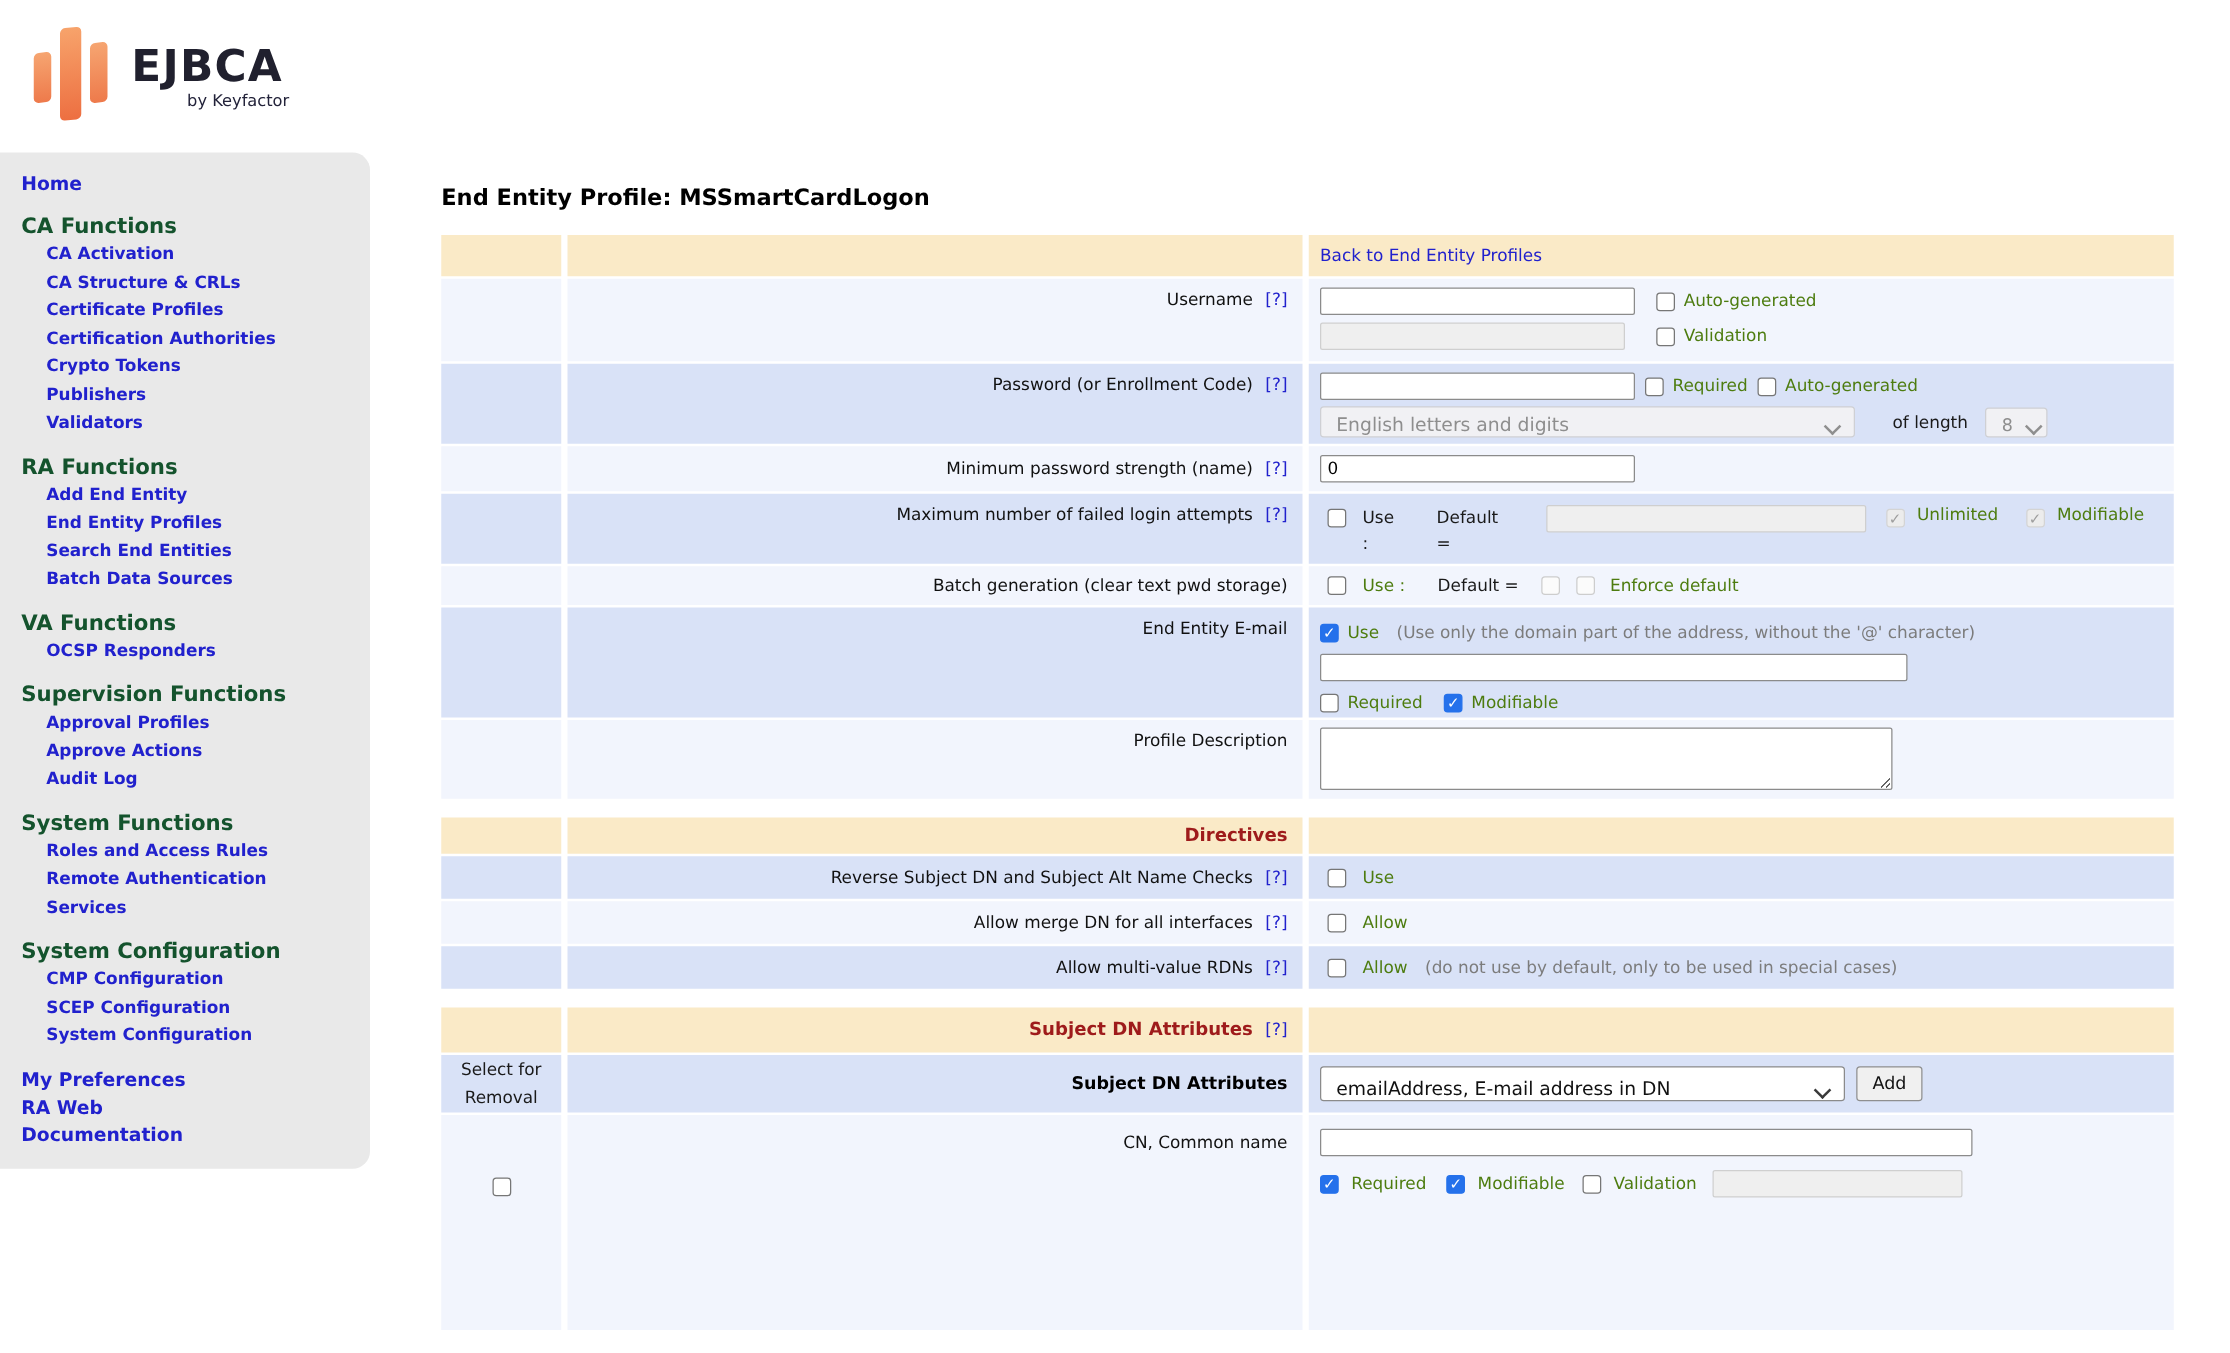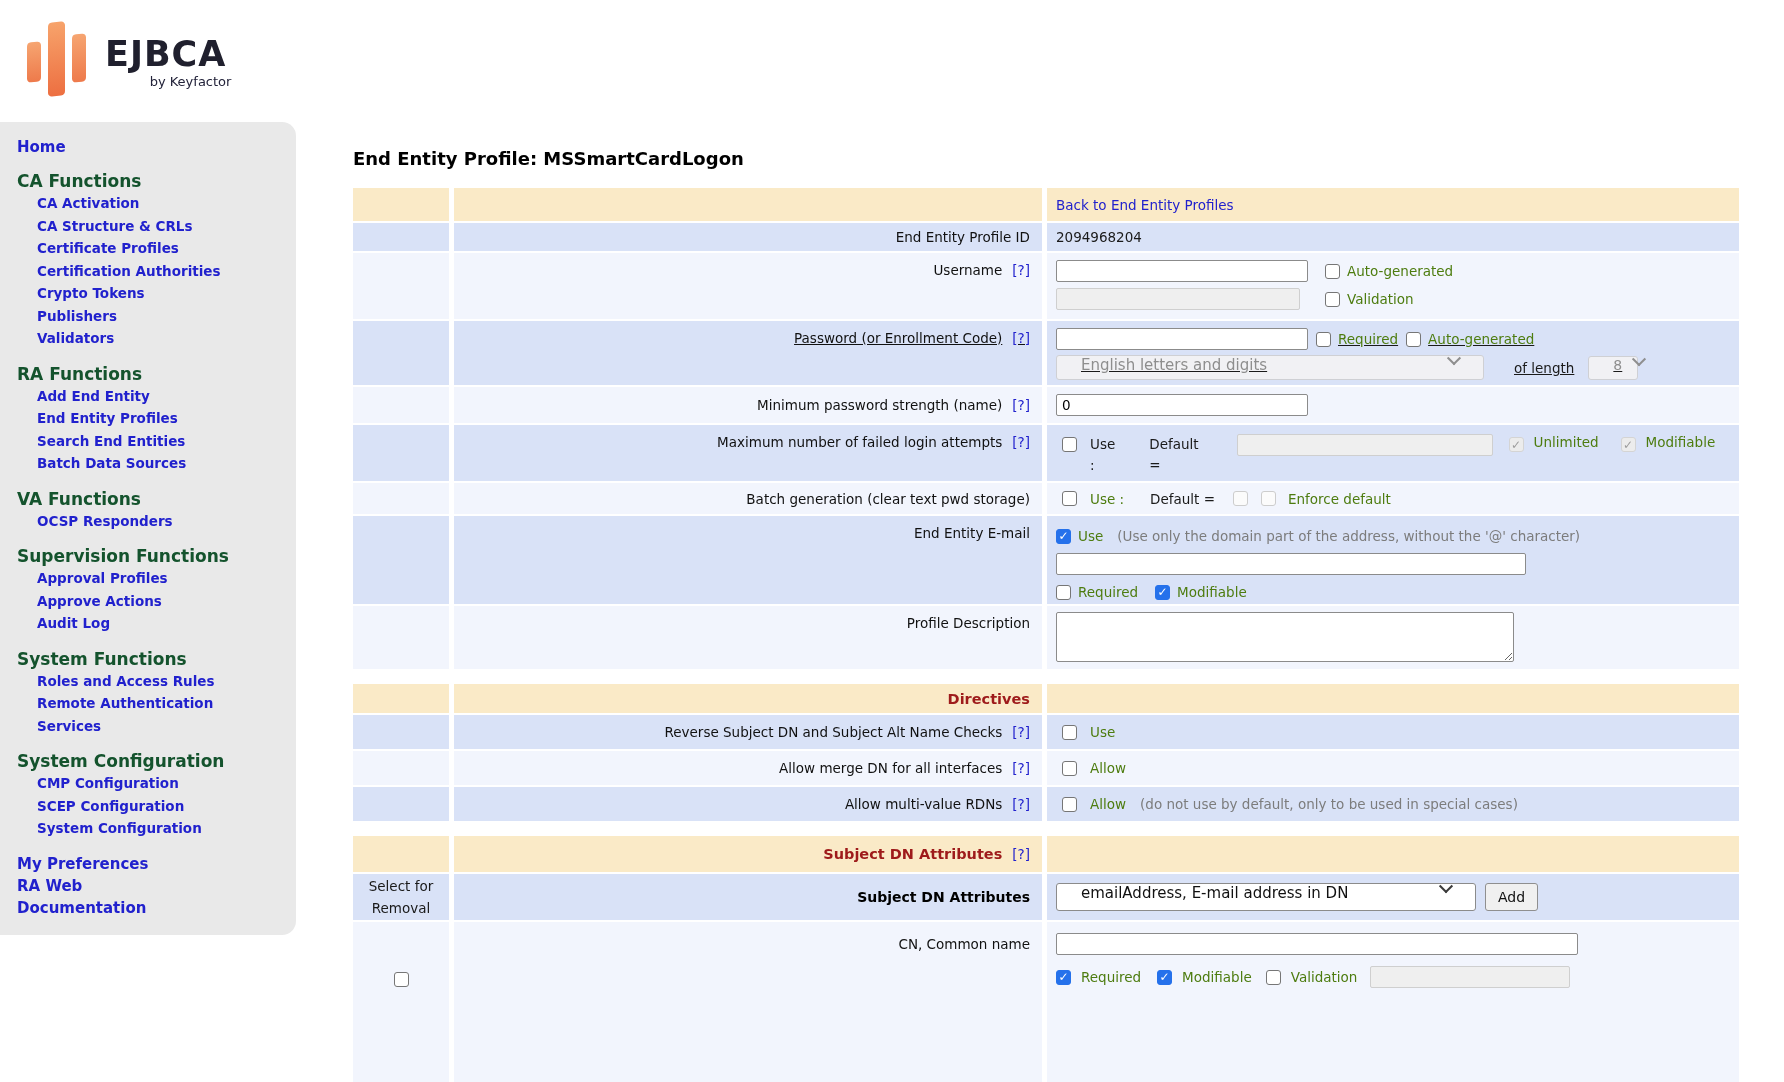--- a/index.html
+++ b/index.html
@@ -50,21 +50,21 @@
   .q{color:#2121cd;margin-left:10px;font-size:13.5px;text-decoration:none;}
   .redhdr{color:#9e1b1b;font-weight:bold;font-size:14.5px;}
   .boldlbl{font-weight:bold;font-size:14px;color:#000;}
   .note{color:#7c7c7c;font-size:13.5px;margin-left:14px;}
   .line{display:flex;align-items:center;min-height:24px;}
   .line+.line{margin-top:4px;}
   
   .r-h1 td{height:33px;vertical-align:middle;}
   .r-id td{height:28px;}
   .r-user td{height:66px;}
-  .r-pass td{height:64px;text-decoration:underline;}
+  .r-pass td{height:64px;}
   .r-min td{height:36px;}
   .r-max td{height:56px;}
   .r-batch td{height:31px;}
   .r-email td{height:86px;}
   .r-desc td{height:63px;}
   .d-h td{height:29px;vertical-align:middle;}
   .d-r td{height:34px;}
   .s-hd td{height:36px;vertical-align:middle;}
   .s-r1 td{height:46px;}
   .s-r2 td{height:172px;vertical-align:top;}
@@ -84,23 +84,23 @@
   .w200{width:200px;height:24px;}
   .cb{display:inline-flex;align-items:center;justify-content:center;flex:none;
       width:15px;height:15px;border:1px solid #767676;border-radius:3px;background:#fff;
       box-sizing:border-box;position:relative;cursor:pointer;}
   .cb.checked{background:#2571eb;border-color:#2571eb;}
   .cb.checked::after{content:"✓";color:#fff;font-size:12px;font-weight:bold;line-height:1;}
   .cb.dis{border-color:#cdcdcd;background:#fbfbfb;cursor:default;}
   .cb.dis.checked{background:#ececec;border-color:#d4d4d4;}
   .cb.dis.checked::after{color:#9d9d9d;}
   .cbl{font-size:13.5px;margin-left:7px;color:#4d7c0f;}
-  .sel{display:inline-flex;align-items:flex-start;justify-content:space-between;
+  .sel{display:inline-flex;align-items:flex-end;justify-content:space-between;
        border:1px solid #8b8b8b;border-radius:3px;background:#fff;
-       padding:0 24px;height:28px;font-size:15px;color:#111;box-sizing:border-box;cursor:pointer;}
+       padding:0 12px;height:28px;font-size:15px;color:#111;box-sizing:border-box;cursor:pointer;}
   .sel.dis{background:#f1f1f4;border-color:#cfd0d4;color:#8e8e8e;cursor:default;}
   .chev{width:8px;height:8px;border-right:2px solid #3a3a3a;border-bottom:2px solid #3a3a3a;
         transform:rotate(45deg) translate(-2px,-2px);flex:none;margin-left:12px;}
   .sel.dis .chev{border-color:#8f8f8f;}
   .sel-charset{width:428px;height:25px;}
   .sel-len{width:50px;height:24px;font-size:14px;}
   .sel-dn{width:420px;height:28px;}
   .btn{height:28px;padding:0 12px;font-family:inherit;font-size:14px;color:#111;
        background:#f0f0f0;border:1px solid #8f8f8f;border-radius:3px;cursor:pointer;}
   .stack{display:inline-flex;flex-direction:column;line-height:21px;font-size:13.5px;}
@@ -165,25 +165,20 @@
         <col class="c1">
         <col class="c2">
         <col class="c3">
       </colgroup>
     <tbody>
         <tr class="hrow r-h1">
       <td></td>
           <td></td>
       <td class="val"><a class="lnk">Back to End Entity Profiles</a></td>
     </tr>
-    <tr class="dark r-id">
-      <td></td>
-      <td class="lbl"><span>End Entity Profile ID</span></td>
-      <td class="val"><span>2094968204</span></td>
-    </tr>
     <tr class="light r-user">
       <td></td>
       <td class="lbl lblt"><span>Username</span><a class="q">[?]</a></td>
       <td class="val valt">
         <div class="line">
           <input class="ti w252" type="text" style="">
           <span class="cb" style="margin-left:17px;"></span>
           <label class="cbl">Auto-generated</label>
         </div>
         <div class="line">

